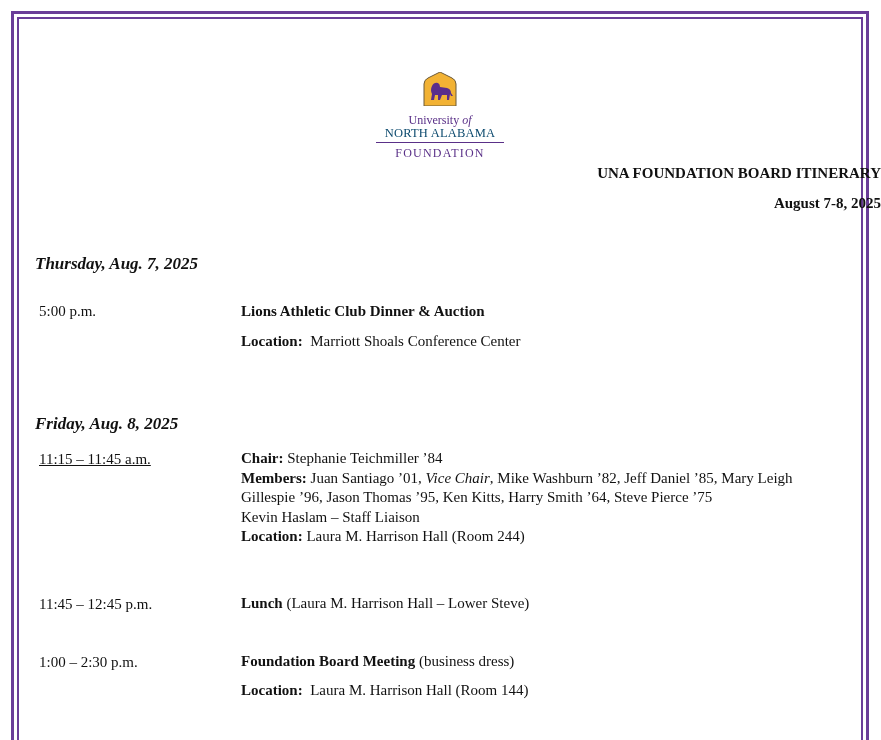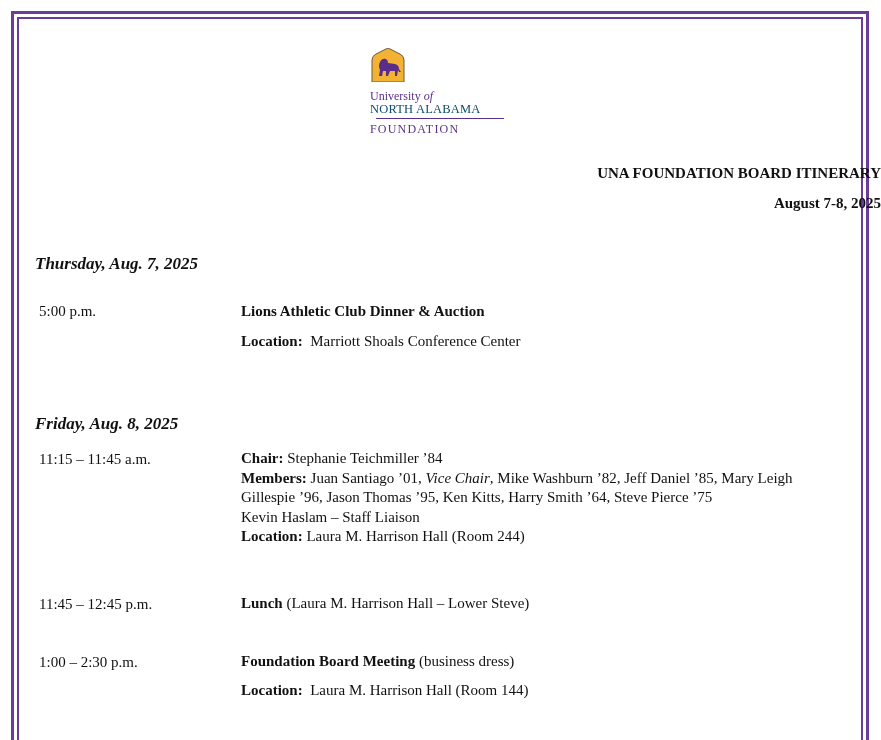--- a/index.html
+++ b/index.html
@@ -1,19 +1,19 @@
 <!DOCTYPE html>
 <html><head>
 <meta charset="utf-8">
 <style>
   html,body{margin:0;padding:0;background:#fff;}
   body{width:881px;height:740px;position:relative;overflow:hidden;font-family:"Liberation Serif","DejaVu Serif",serif;color:#111;}
   .border-outer{position:absolute;left:11px;top:11px;width:858px;height:760px;border:3px solid #6a3d98;box-sizing:border-box;}
   .border-inner{position:absolute;left:17px;top:17px;width:846px;height:760px;border:2px solid #6a3d98;box-sizing:border-box;}
-  .logo{position:absolute;left:370px;top:48px;width:140px;text-align:left;}
+  .logo{position:absolute;left:370px;top:72px;width:140px;text-align:center;}
   .logo-emblem{width:36px;height:34px;margin:0 auto;}
   .logo-univ{font-size:12px;color:#5a3088;line-height:13px;margin-top:4px;}
   .logo-univ i{font-style:italic;}
   .logo-north{font-size:12.5px;color:#0c4a6e;line-height:13px;letter-spacing:0.2px;}
   .logo-rule{width:128px;height:1px;background:#5a3088;margin:2px auto 1px;}
   .logo-found{font-size:12px;color:#5a3088;letter-spacing:1.2px;line-height:18px;}
   .title{position:absolute;left:0;width:881px;text-align:right;font-weight:bold;font-size:15px;}
   .day{position:absolute;left:35px;font-size:17px;font-weight:bold;font-style:italic;text-decoration-thickness:2px;text-underline-offset:3px;text-align:center;}
   .time{position:absolute;left:39px;font-size:15px;}
   .ev{position:absolute;left:241px;font-size:15px;line-height:19.5px;width:600px;}
@@ -42,21 +42,21 @@
 
 <div class="day" style="top:254px;">Thursday, Aug. 7, 2025</div>
 <div class="time" style="top:303px;">5:00 p.m.</div>
 <div class="ev" style="top:302px;">
   <div class="b">Lions Athletic Club Dinner &amp; Auction</div>
   <div style="margin-top:10px;white-space:pre;"><span class="b">Location:</span><span>  Marriott Shoals Conference Center</span></div>
 </div>
 
 <div class="day" style="top:414px;">Friday, Aug. 8, 2025</div>
 
-<div class="time" style="top:451px;">11:15 – 11:45 a.m.</div>
+<div class="time" style="top:451px;text-decoration:underline;">11:15 – 11:45 a.m.</div>
 <div class="ev" style="top:449px;">
   <div><span class="b">Chair:</span><span> Stephanie Teichmiller ’84</span></div>
   <div><span class="b">Members:</span><span> Juan Santiago ’01, </span><span class="i">Vice Chair</span><span>, Mike Washburn ’82, Jeff Daniel ’85, Mary Leigh Gillespie ’96, Jason Thomas ’95, Ken Kitts, Harry Smith ’64, Steve Pierce ’75</span></div>
   <div>Kevin Haslam – Staff Liaison</div>
   <div><span class="b">Location:</span><span> Laura M. Harrison Hall (Room 244)</span></div>
 </div>
 
 <div class="time" style="top:596px;">11:45 – 12:45 p.m.</div>
 <div class="ev" style="top:594px;">
   <span class="b">Lunch</span><span> (Laura M. Harrison Hall – Lower Steve)</span>

